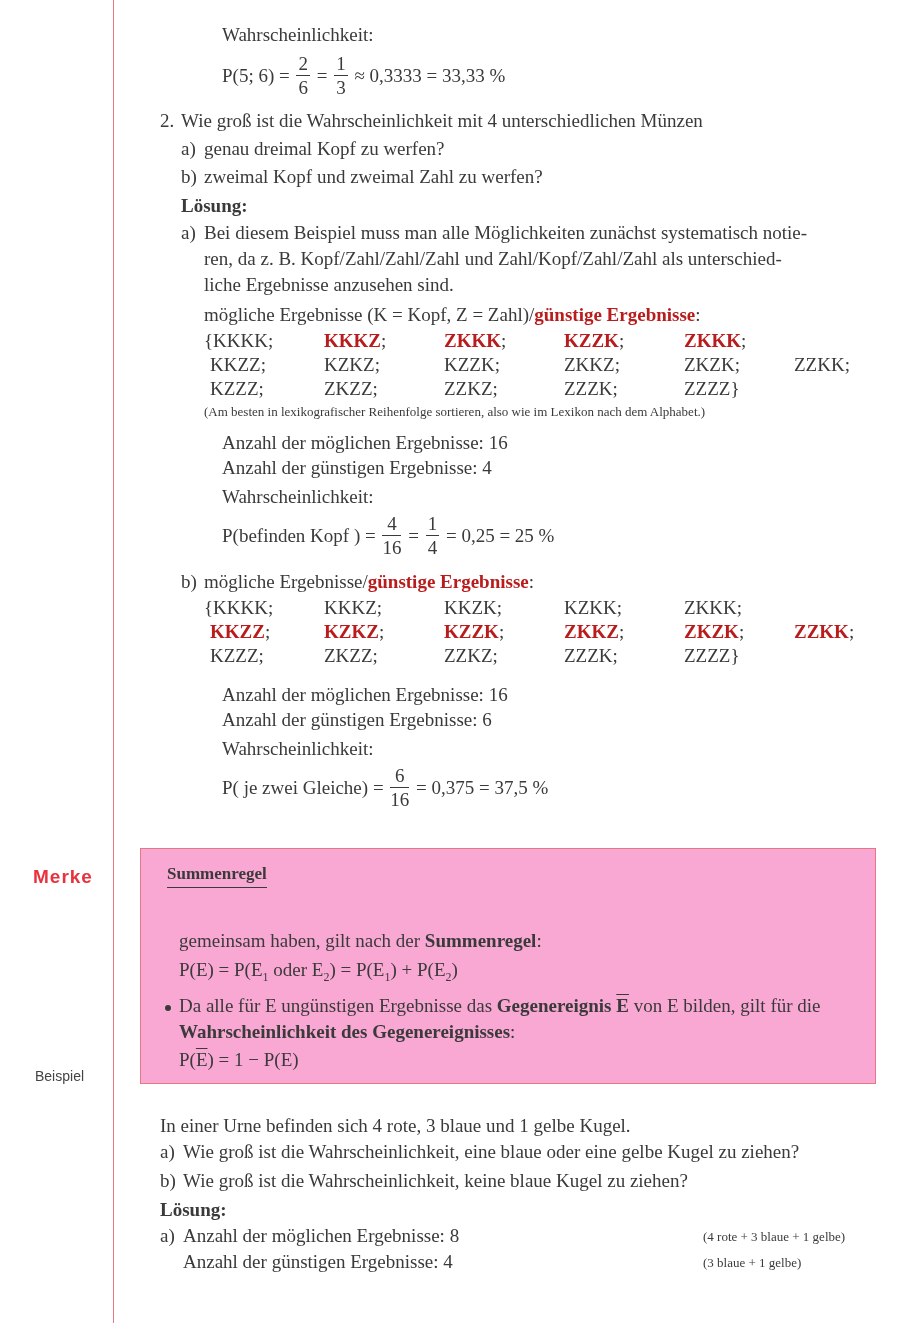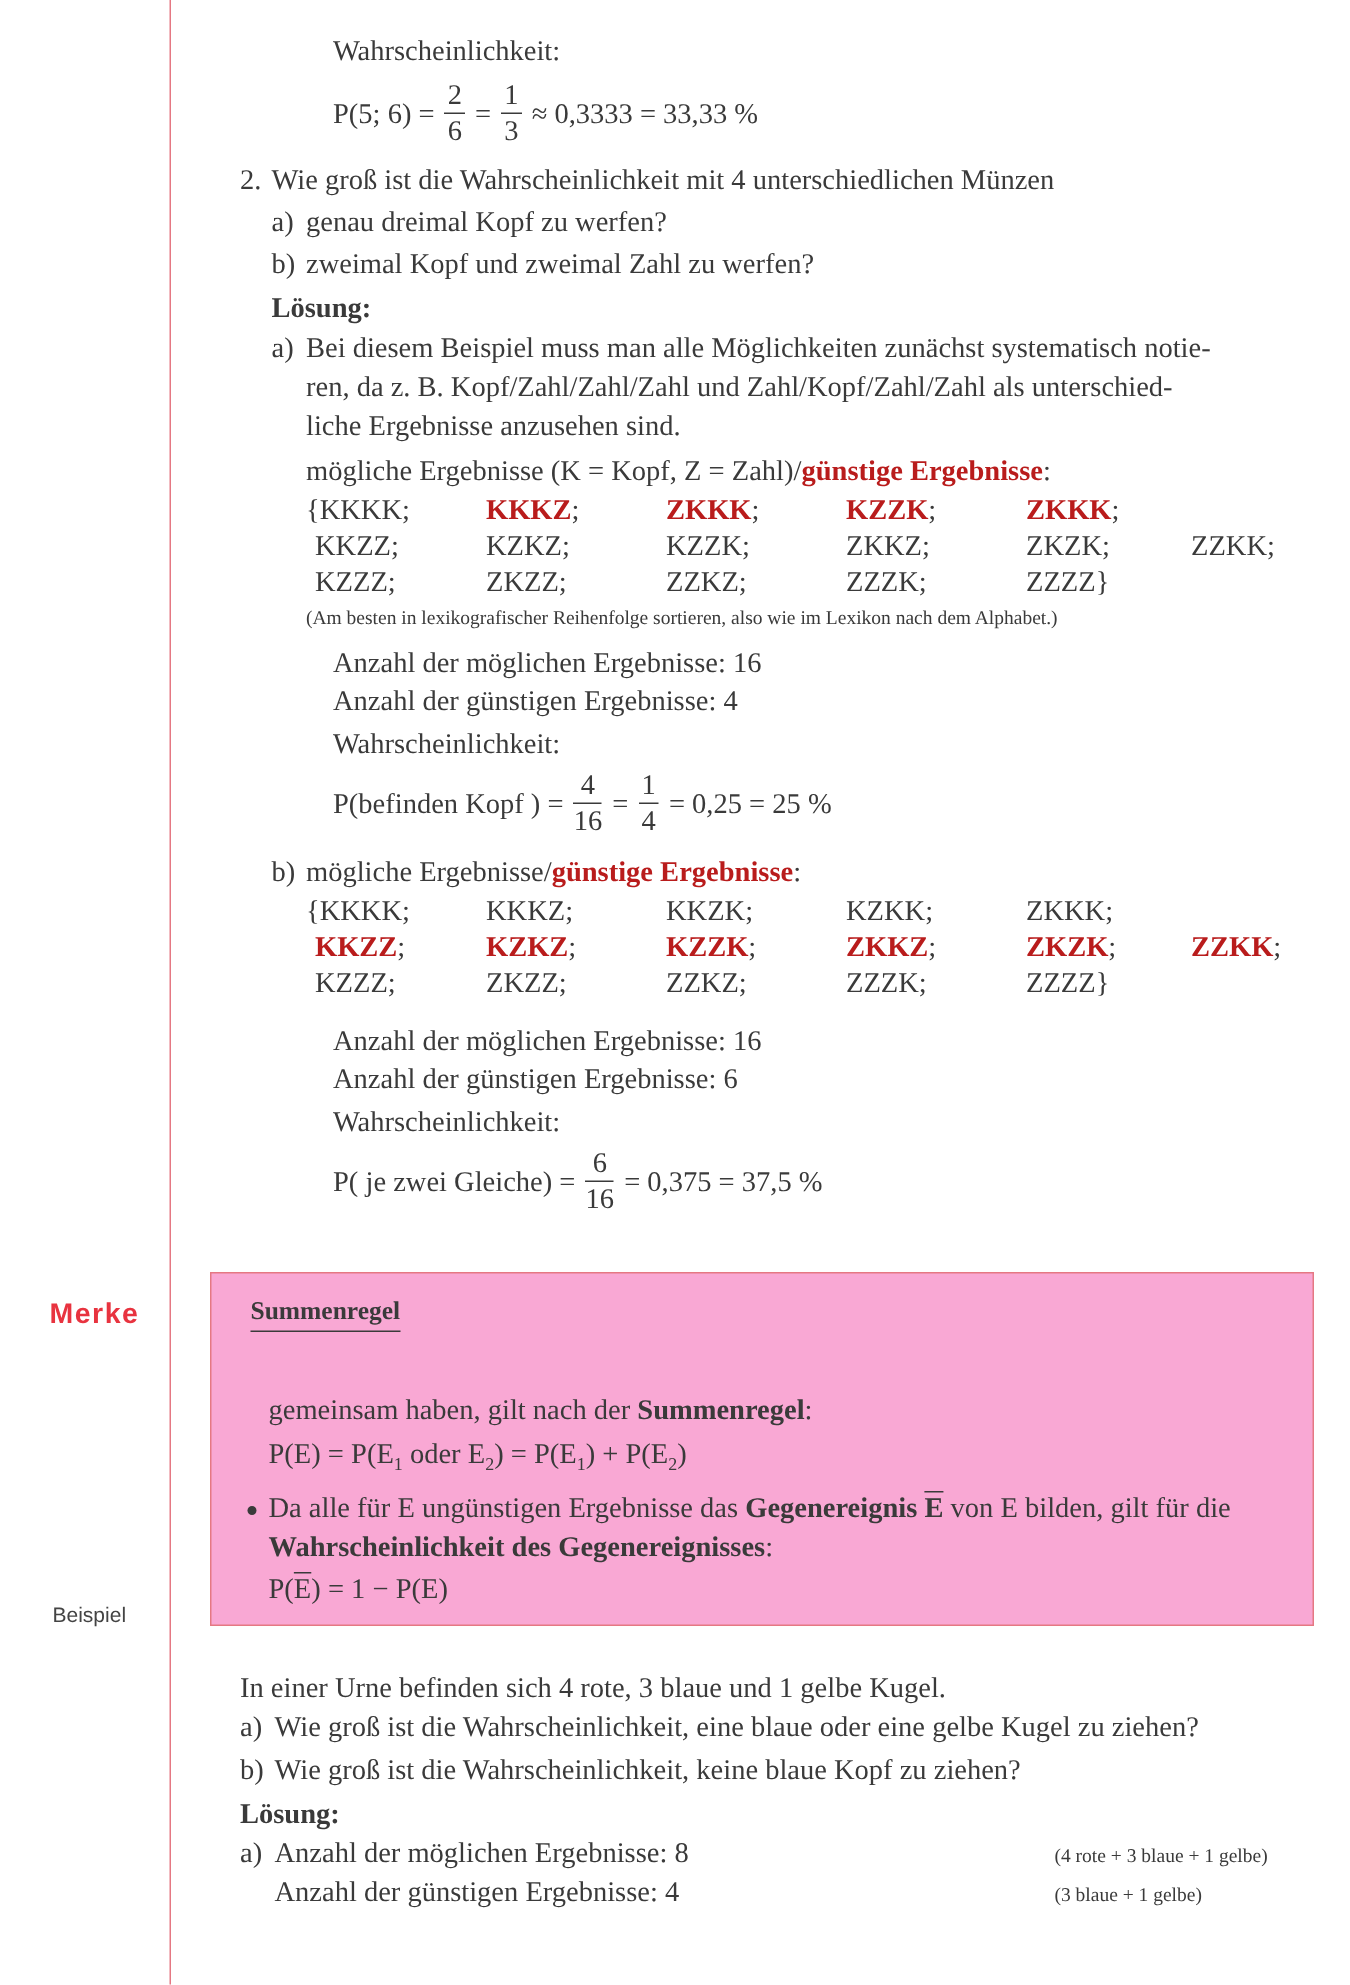--- a/index.html
+++ b/index.html
@@ -140,19 +140,19 @@
   <div class="abs" style="left:38px;top:200px;">
     <span>P(</span><span class="ebar">E</span><span>) = 1 − P(E)</span>
   </div>
 </div>
 
 <div class="side-label beispiel">Beispiel</div>
 <div class="abs" style="left:160px;top:1115px;">In einer Urne befinden sich 4 rote, 3 blaue und 1 gelbe Kugel.</div>
 <div class="abs" style="left:160px;top:1141px;">a)</div>
 <div class="abs" style="left:183px;top:1141px;">Wie groß ist die Wahrscheinlichkeit, eine blaue oder eine gelbe Kugel zu ziehen?</div>
 <div class="abs" style="left:160px;top:1170px;">b)</div>
-<div class="abs" style="left:183px;top:1170px;">Wie groß ist die Wahrscheinlichkeit, keine blaue Kopf zu ziehen?</div>
+<div class="abs" style="left:183px;top:1170px;">Wie groß ist die Wahrscheinlichkeit, keine blaue Kugel zu ziehen?</div>
 <div class="abs bold" style="left:160px;top:1199px;">Lösung:</div>
 <div class="abs" style="left:160px;top:1225px;">a)</div>
 <div class="abs" style="left:183px;top:1225px;">Anzahl der möglichen Ergebnisse:  8</div>
 <div class="abs small" style="left:703px;top:1229px;">(4 rote + 3 blaue + 1 gelbe)</div>
 <div class="abs" style="left:183px;top:1251px;">Anzahl der günstigen Ergebnisse:   4</div>
 <div class="abs small" style="left:703px;top:1255px;">(3 blaue + 1 gelbe)</div>
 
 </body></html>

